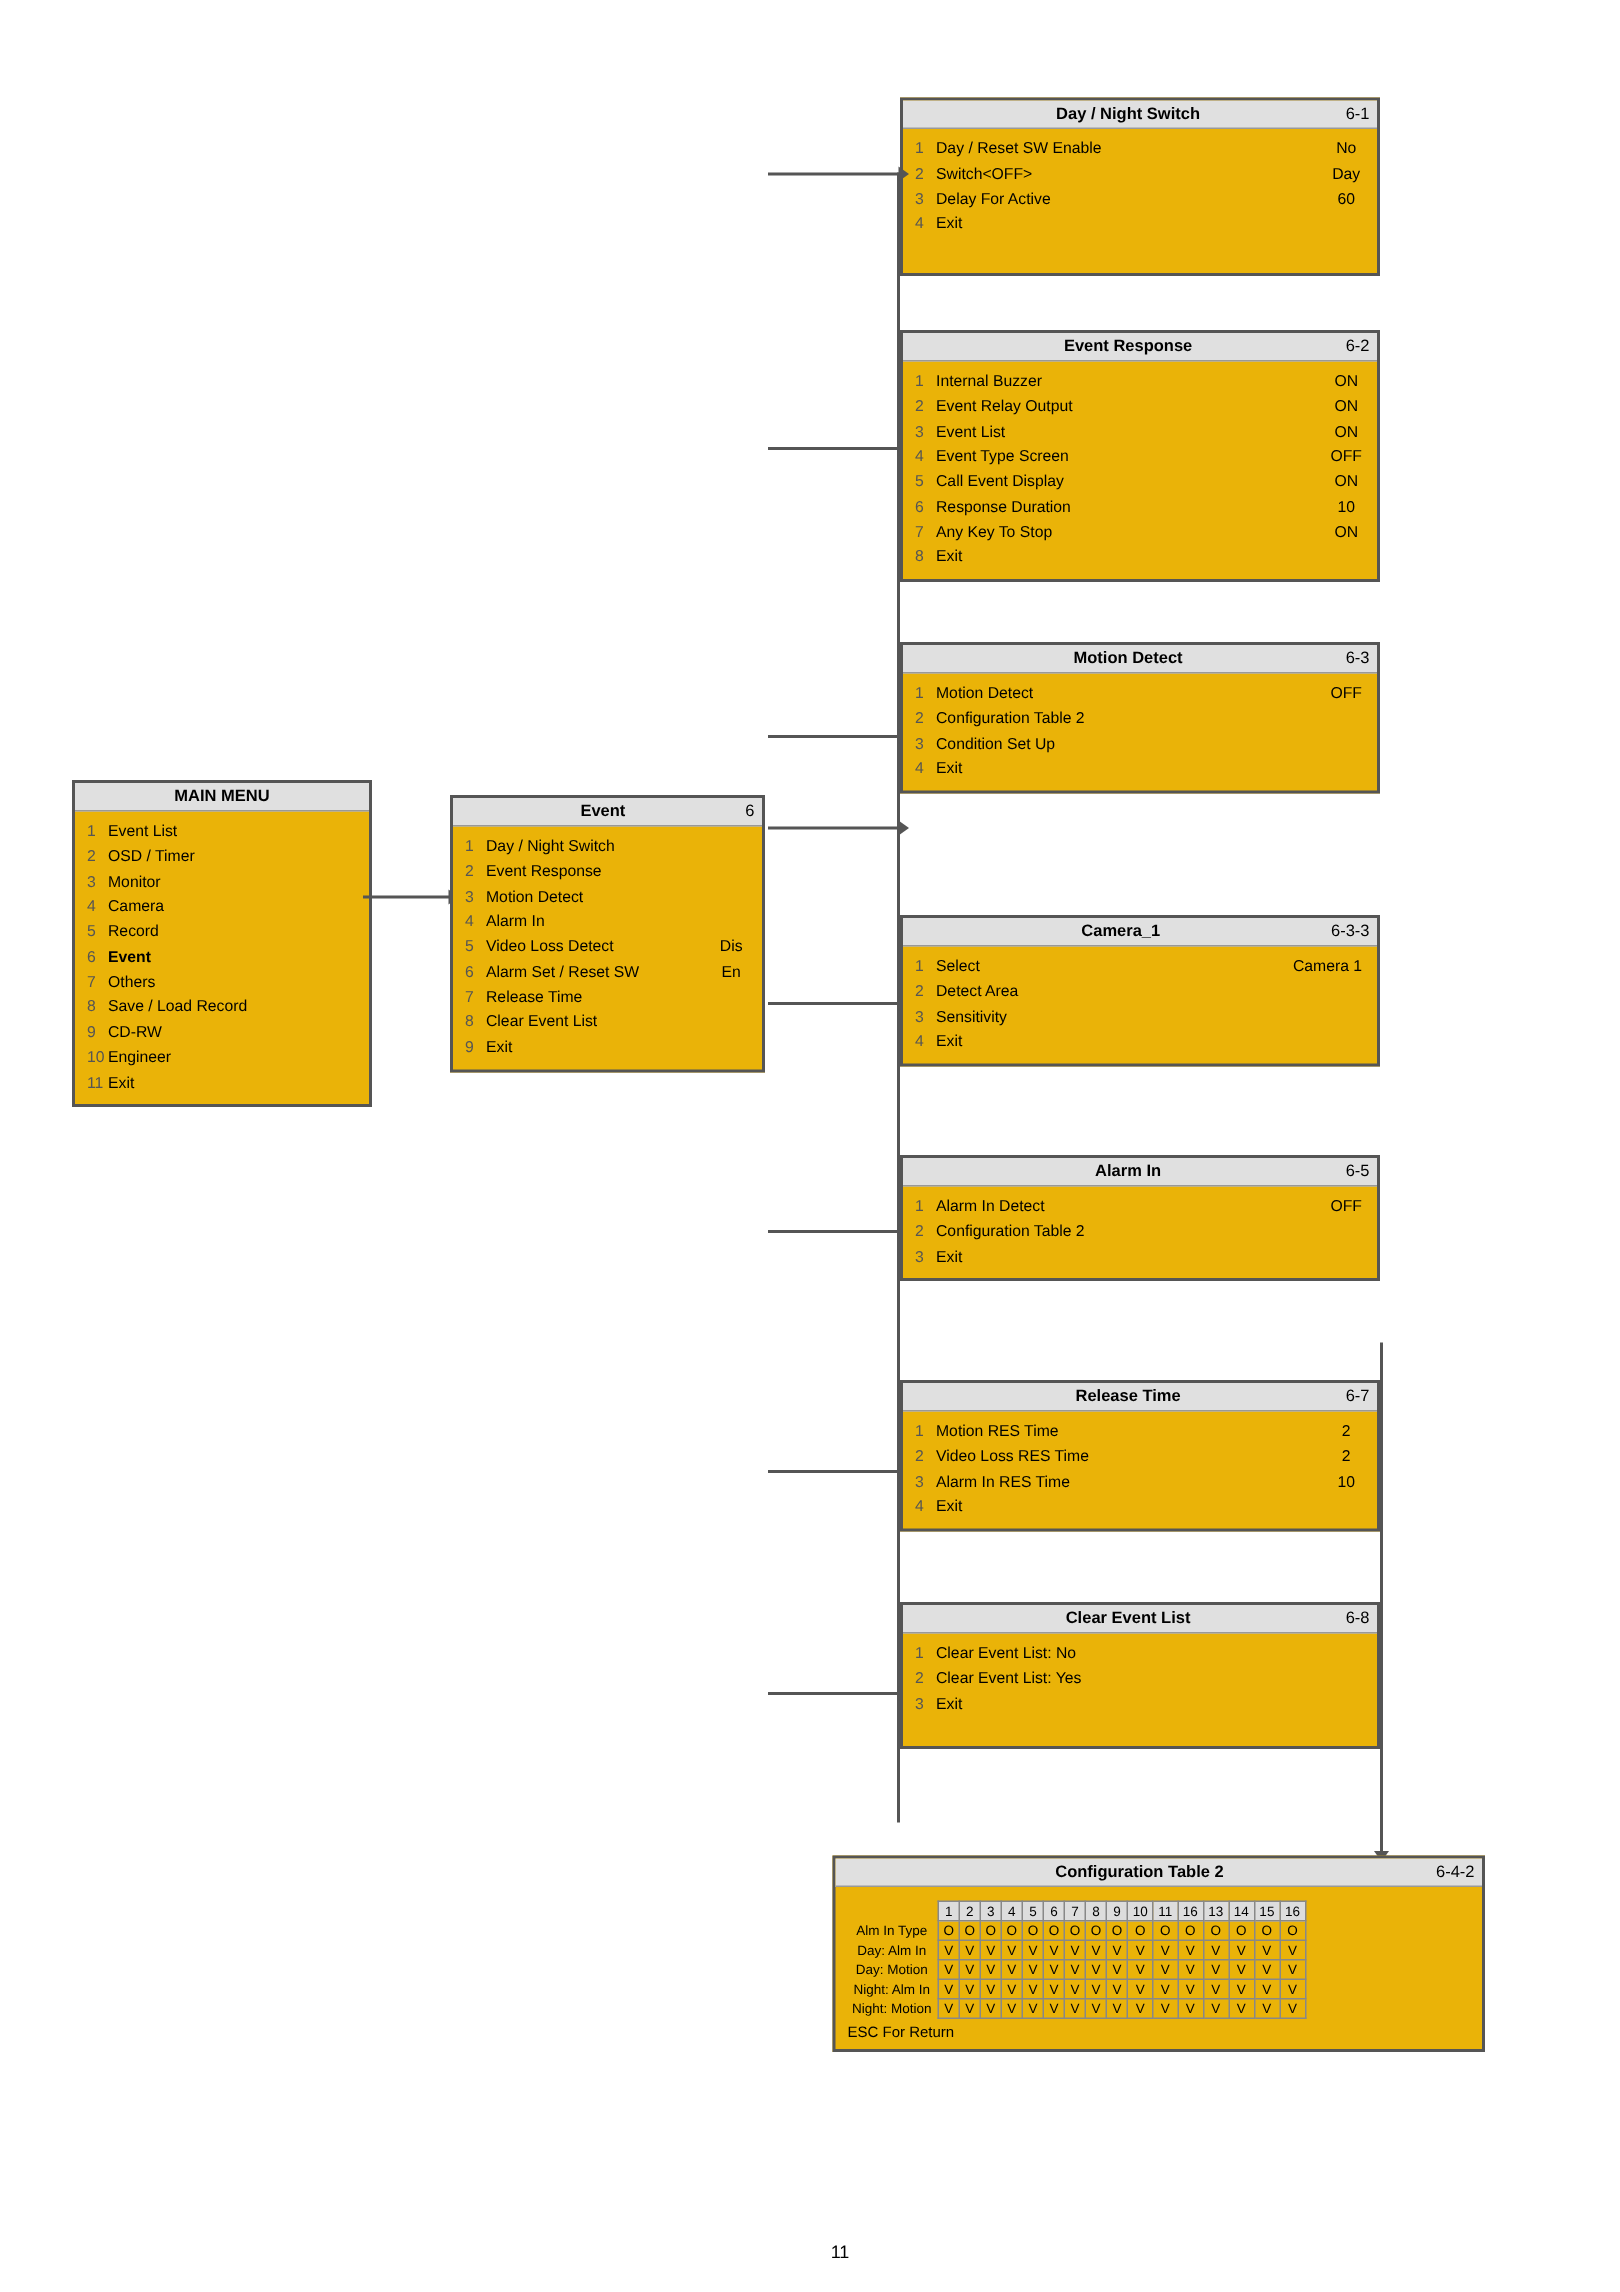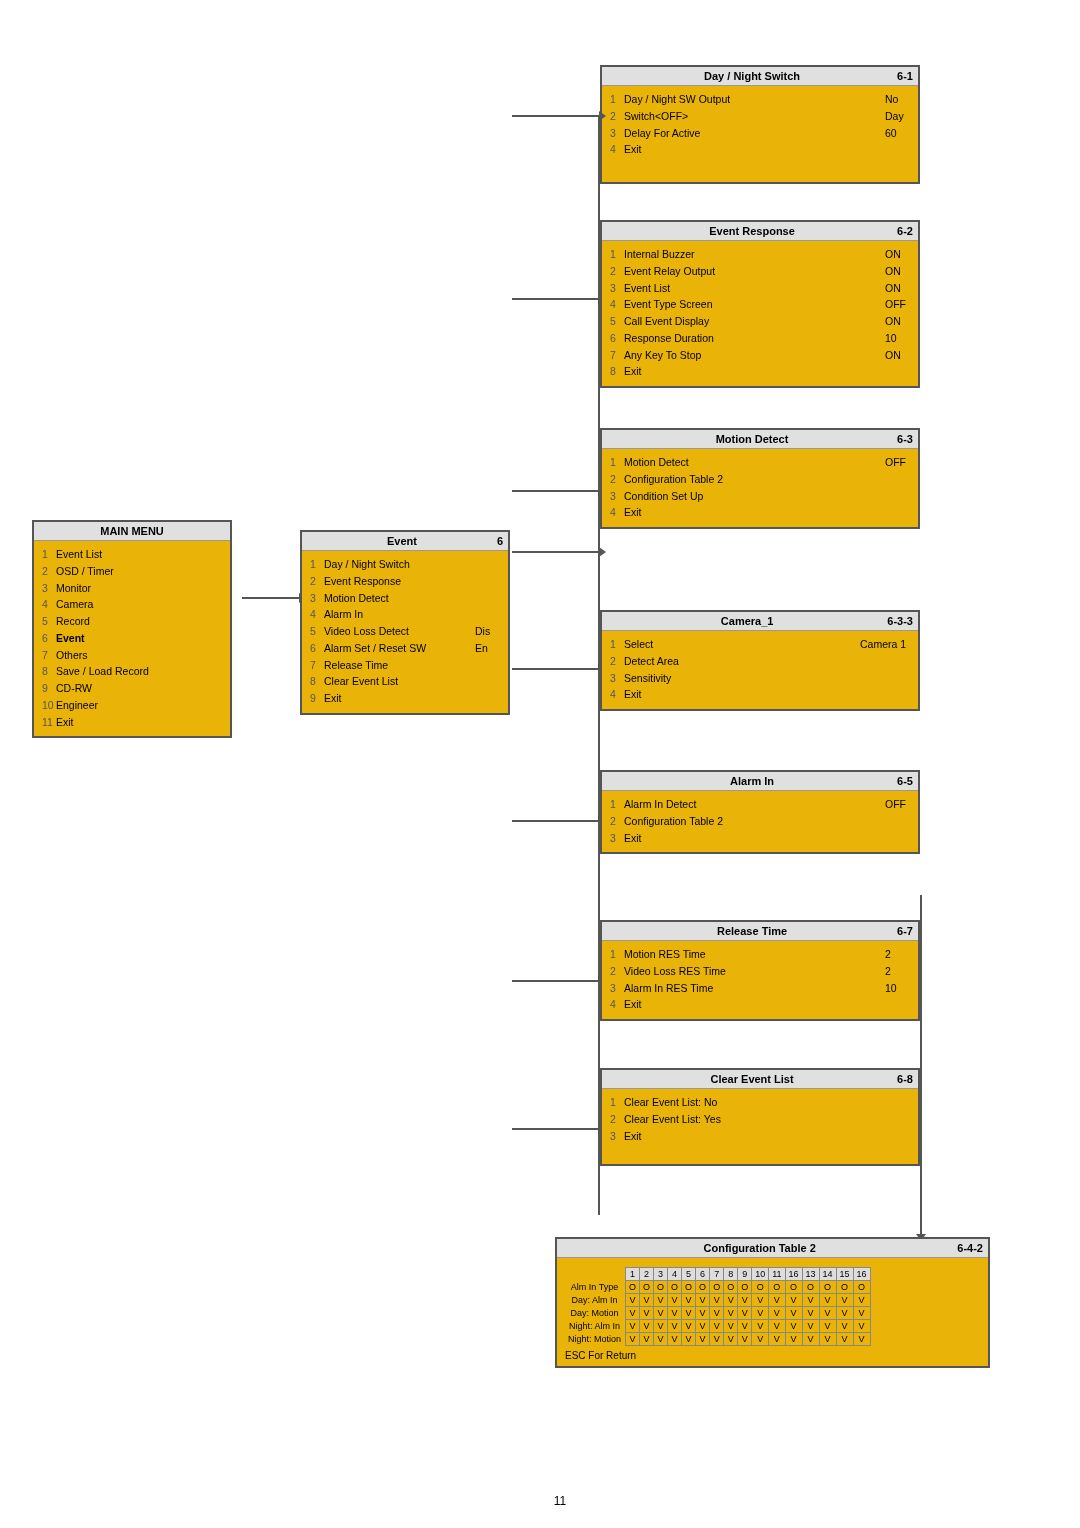--- a/index.html
+++ b/index.html
@@ -26,21 +26,21 @@
     .menu-box .title-bar {
       text-align: center;
       font-weight: bold;
       font-size: 11px;
       padding: 3px 5px;
       border-bottom: 1px solid #999;
       background: #e0e0e0;
     }
     .menu-box .title-num {
       float: right;
-      font-weight: bold;
+      font-weight: normal;
     }
     .menu-box .content {
       padding: 5px 8px;
     }
     .menu-box .content .item {
       display: flex;
       margin: 1px 0;
       font-size: 10.5px;
       line-height: 1.5;
     }
@@ -48,21 +48,21 @@
       min-width: 14px;
       color: #555;
       flex-shrink: 0;
     }
     .menu-box .content .item .label {
       flex: 1;
     }
     .menu-box .content .item .val {
       margin-left: 8px;
       min-width: 25px;
-      text-align: left;
+      text-align: center;
     }
     .menu-box .content .item.bold .label {
       font-weight: bold;
     }
     .arrow-h {
       position: absolute;
       height: 2px;
       background: #555;
     }
     .arrow-v {
@@ -121,21 +121,21 @@
       text-align: left;
       margin-top: 4px;
       font-size: 10px;
     }
   </style>
 </head>
 <body>
 
 <div class="page-container">
 
-  <div class="menu-box" style="left:32px; top:520px; width:200px;">
+  <div class="menu-box" style="left:48px; top:520px; width:200px;">
     <div class="title-bar">
       <span>MAIN MENU</span>
     </div>
     <div class="content">
       <div class="item">
           <span class="num">1</span>
           <span class="label">Event List</span>
         </div>
       <div class="item">
           <span class="num">2</span>
@@ -232,21 +232,21 @@
   <div class="arrow-h arrowhead-r" style="left:512px; top:551px; width:88px;"></div>
 
   <div class="menu-box" style="left:600px; top:65px; width:320px;">
     <div class="title-bar">
       <span>Day / Night Switch</span>
       <span class="title-num">6-1</span>
     </div>
     <div class="content">
       <div class="item">
           <span class="num">1</span>
-          <span class="label">Day / Night SW Output</span>
+          <span class="label">Day / Reset SW Enable</span>
           <span class="val">No</span>
         </div>
       <div class="item">
           <span class="num">2</span>
           <span class="label">Switch&lt;OFF&gt;</span>
           <span class="val">Day</span>
         </div>
       <div class="item">
           <span class="num">3</span>
           <span class="label">Delay For Active</span>

